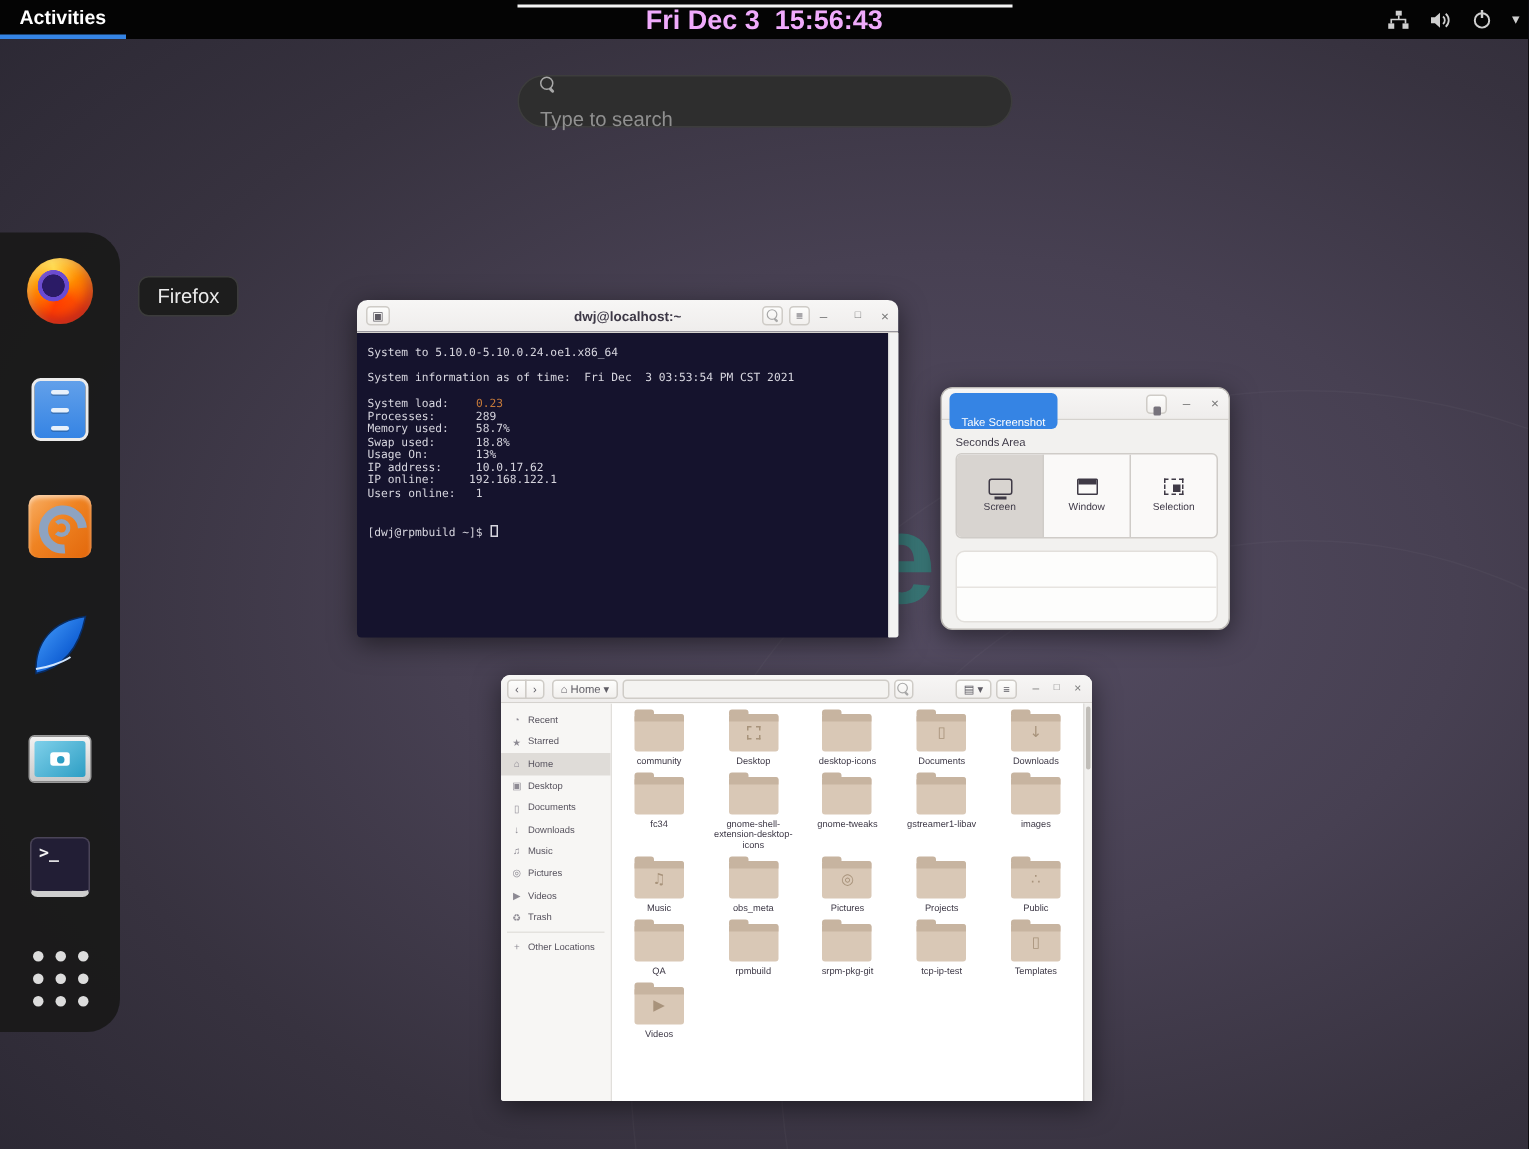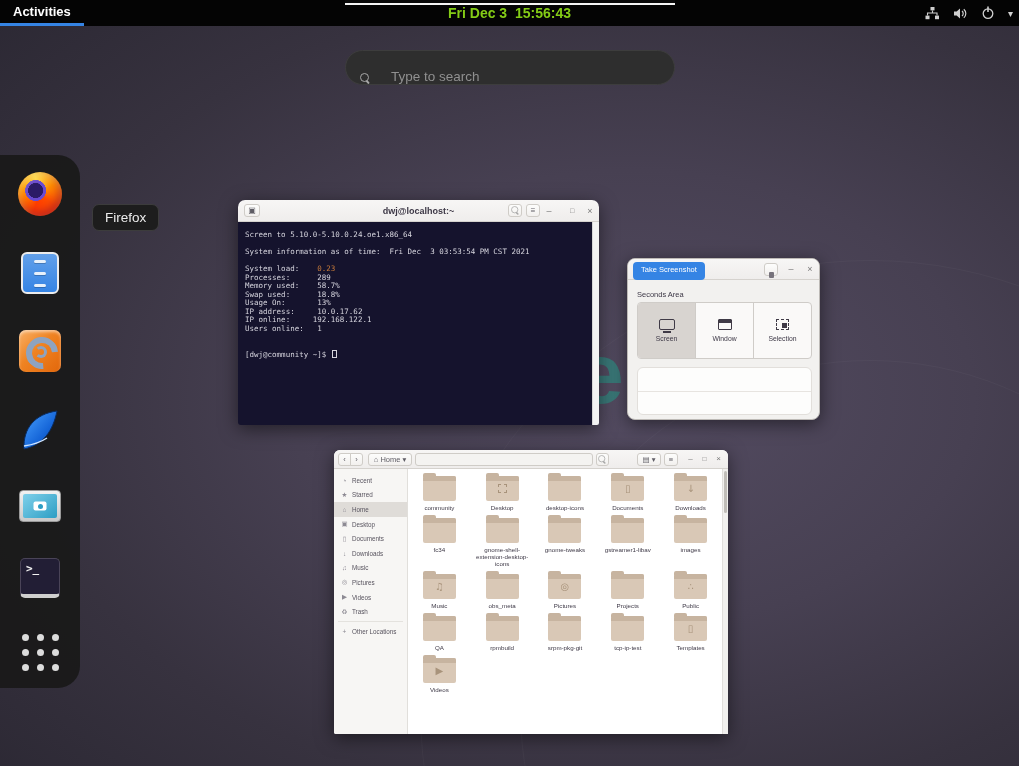--- a/index.html
+++ b/index.html
@@ -15,28 +15,28 @@
   #watermark { position:absolute; left:576px; top:330px; z-index:1;
     font-size:86px; font-weight:bold; color:rgba(38,158,141,0.55); line-height:86px; }
 
   
   #topbar { position:absolute; left:0; top:0; width:1019px; height:26px; background:#040404; z-index:9; }
   #activities { position:absolute; left:0; top:0; height:26px; padding:0 13px; color:#fff;
     font-size:13px; font-weight:600; line-height:24px; border-bottom:3px solid #3584e4; cursor:pointer; }
   #top-sliver { position:absolute; left:345px; top:0; width:330px; height:5px; background:#0a0a0a;
     border-bottom:2px solid #f5f5f5; }
   #clock { position:absolute; left:50%; transform:translateX(-50%); top:0; height:30px; line-height:26px;
-    color:#84cc16; font-size:14px; font-weight:600; white-space:pre; }
+    color:#f0abfc; font-size:18px; font-weight:600; white-space:pre; }
   #tray { position:absolute; right:6px; top:0; height:26px; display:flex; align-items:center; gap:13px; }
   #tray svg { display:block; }
   .chev { color:#cfcfcf; font-size:10px; }
 
   
   #searchbar { position:absolute; left:345px; top:50px; width:330px; height:35px; z-index:2;
-    background:#2e2e2e; border:1px solid #3d3d3d; border-radius:18px; display:flex; align-items:flex-end; padding:0 14px; gap:20px; }
+    background:#2e2e2e; border:1px solid #3d3d3d; border-radius:18px; display:flex; align-items:flex-start; padding:0 14px; gap:10px;flex-direction:column; }
   .mag { position:relative; width:11px; height:11px; flex:0 0 auto; }
   .mag::before { content:""; position:absolute; left:0; top:0; width:7px; height:7px;
     border:1.7px solid #a8a8a8; border-radius:50%; }
   .mag::after { content:""; position:absolute; left:7px; top:7px; width:4px; height:1.8px;
     background:#a8a8a8; transform:rotate(45deg); transform-origin:0 0; border-radius:1px; }
   #search-input { background:transparent; border:none; outline:none; color:#b9b9b9;
     font-size:13.5px; width:100%; font-family:"Liberation Sans",sans-serif; }
   #search-input::placeholder { color:#909090; }
 
   
@@ -84,21 +84,21 @@
     border-bottom:4px solid #cfcfcf; border-radius:5px; color:#f4f4f4;
     font-family:"DejaVu Sans Mono",monospace; font-size:11px; font-weight:bold;
     padding:4px 0 0 5px; line-height:11px; }
 
   .icon-grid { display:grid; grid-template-columns:repeat(3,7px); grid-template-rows:repeat(3,7px);
     gap:8px; }
   .icon-grid i { width:7px; height:7px; border-radius:50%; background:#dcdcdc; }
 
   #tooltip { position:absolute; left:92px; top:184px; z-index:4; background:#1d1d1d;
     border:1px solid #3c3c3c; border-radius:7px; color:#ececec; font-size:13.5px;
-    padding:5px 12px;margin-top:20px; }
+    padding:5px 12px; }
 
   
   .gwindow { position:absolute; z-index:2; border-radius:8px 8px 3px 3px;
     box-shadow:0 4px 18px rgba(0,0,0,.5); }
   .hbar { position:absolute; left:0; top:0; right:0; background:linear-gradient(#f7f6f5,#efedec);
     border-bottom:1px solid #d5d2ce; border-radius:7px 7px 0 0; }
   .hbtn { position:absolute; border:1px solid #cfccc7; border-radius:3px;
     background:linear-gradient(#fdfdfc,#f2f0ee); color:#5e5c64; text-align:center; cursor:pointer; }
   .wctl { position:absolute; color:#7a7a7a; text-align:center; cursor:pointer; }
 
@@ -113,21 +113,21 @@
   .tval { color:#c4793a;text-align:center; }
   #term-scroll { position:absolute; right:0; top:22px; bottom:0; width:7px; background:#f3f3f3;
     border-left:1px solid #d8d8d8; border-radius:0 0 2px 0; }
   .cursor { display:inline-block; width:5px; height:8px; border:1px solid #d6d5de;
     vertical-align:-1px; margin-left:1px; }
 
   
   #shotwin { left:627px; top:258px; width:193px; height:162px; background:#f2f1ef;
     border:1px solid #bdbab6; border-radius:8px; }
   #shot-hbar { height:21px; border-radius:7px 7px 0 0; }
-  #shot-title-btn { position:absolute; left:5px; top:3px; height:18px; padding:0 8px;
+  #shot-title-btn { position:absolute; left:5px; top:3px; height:18px; padding:12px 8px;
     background:#3584e4; border-radius:4px; color:#fff; font-size:7.5px; line-height:15px; cursor:pointer; }
   #shot-menu { left:136px; top:4px; width:14px; height:13px; }
   #shot-menu i { display:inline-block; width:5px; height:6px; background:#77737c; margin-top:3px; border-radius:1px; }
   #capture-label { position:absolute; left:9px; top:31px; font-size:7.5px; color:#3d3846; }
   #segment { position:absolute; left:9px; top:43px; width:175px; height:57px;
     border:1px solid #cfccc8; border-radius:4px; display:flex; background:#faf9f8; overflow:hidden; }
   .seg-cell { flex:1; display:flex; flex-direction:column; align-items:center; justify-content:center;
     gap:5px; border-right:1px solid #cfccc8; cursor:pointer; }
   .seg-cell:last-child { border-right:none; }
   .seg-cell.sel { background:#d8d4d0; }
@@ -313,36 +313,36 @@
       <div class="hbtn" style="left:270px;top:4px;width:14px;height:13px;display:flex;align-items:center;justify-content:center;">
           <span class="mag sm"></span>
         </div>
       <div class="hbtn" style="left:288px;top:4px;width:14px;height:13px;font-size:8px;line-height:12px;">≡</div>
       <div class="wctl" style="left:305px;top:2px;width:12px;font-size:9px;line-height:18px;">–</div>
       <div class="wctl" style="left:328px;top:2px;width:12px;font-size:7px;line-height:18px;">□</div>
       <div class="wctl" style="left:346px;top:2px;width:12px;font-size:9px;line-height:18px;">×</div>
     </div>
     <div id="term-body">
       <div id="term-lines">
-          <div class="term-line">Screen to 5.10.0-5.10.0.24.oe1.x86_64</div>
+          <div class="term-line">System to 5.10.0-5.10.0.24.oe1.x86_64</div>
           <div class="term-line"></div>
           <div class="term-line">System information as of time:  Fri Dec  3 03:53:54 PM CST 2021</div>
           <div class="term-line"></div>
           <div class="term-line"><span>System load:    </span><span class="tval" style="color: rgb(196, 121, 58);">0.23</span></div>
           <div class="term-line">Processes:      289</div>
           <div class="term-line">Memory used:    58.7%</div>
           <div class="term-line">Swap used:      18.8%</div>
           <div class="term-line">Usage On:       13%</div>
           <div class="term-line">IP address:     10.0.17.62</div>
           <div class="term-line">IP online:     192.168.122.1</div>
           <div class="term-line">Users online:   1</div>
           <div class="term-line"></div>
           <div class="term-line"></div>
         </div>
-      <div class="term-line"><span>[dwj@community ~]$ </span><span class="cursor"></span></div>
+      <div class="term-line"><span>[dwj@rpmbuild ~]$ </span><span class="cursor"></span></div>
     </div>
     <div id="term-scroll"></div>
   </div>
 
   <div class="gwindow" id="shotwin">
     <div class="hbar" id="shot-hbar">
       <div id="shot-title-btn">Take Screenshot</div>
       <div class="hbtn" id="shot-menu"><i></i></div>
       <div class="wctl" style="left:157px;top:1px;width:12px;font-size:9px;line-height:18px;">–</div>
       <div class="wctl" style="left:176px;top:1px;width:12px;font-size:9px;line-height:18px;">×</div>

